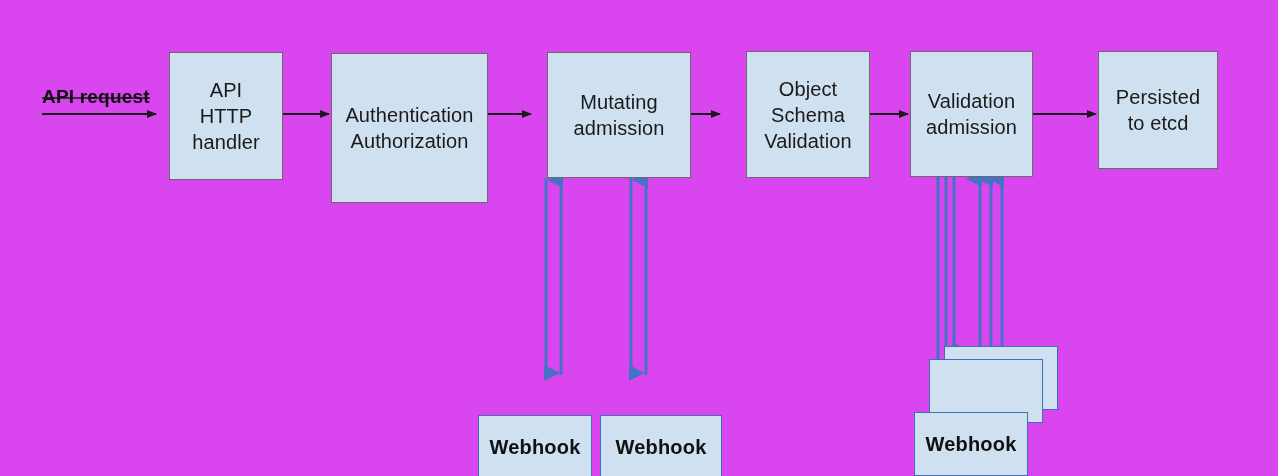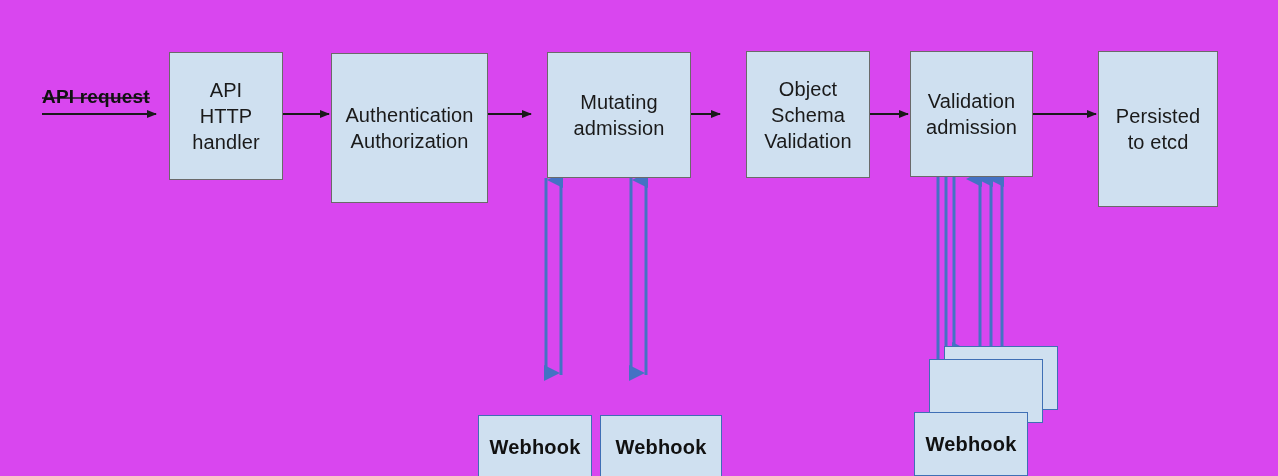--- a/index.html
+++ b/index.html
@@ -124,21 +124,21 @@
 handler</div>
       <div class="node" style="left: 331px; top: 53px; width: 157px; height: 150px;">Authentication
 Authorization</div>
       <div class="node" style="left: 547px; top: 52px; width: 144px; height: 126px;">Mutating
 admission</div>
       <div class="node" style="left: 722px; top: 51px; width: 124px; height: 127px; margin-left: 24px;">Object
 Schema
 Validation</div>
       <div class="node" style="left: 910px; top: 51px; width: 123px; height: 126px;">Validation
 admission</div>
-      <div class="node" style="left: 1098px; top: 51px; width: 120px; height: 156px;">Persisted
+      <div class="node" style="left: 1098px; top: 51px; width: 120px; height: 118px;">Persisted
 to etcd</div>
     </div>
 
   <div id="webhooks">
       <div class="webhook" style="left: 478px; top: 375px; width: 114px; height: 65px;">Webhook</div>
       <div class="webhook" style="left: 600px; top: 375px; width: 122px; height: 65px;">Webhook</div>
       <div class="webhook" style="left: 914px; top: 372px; width: 114px; height: 64px;">Webhook</div>
     </div>
 
 </div>

